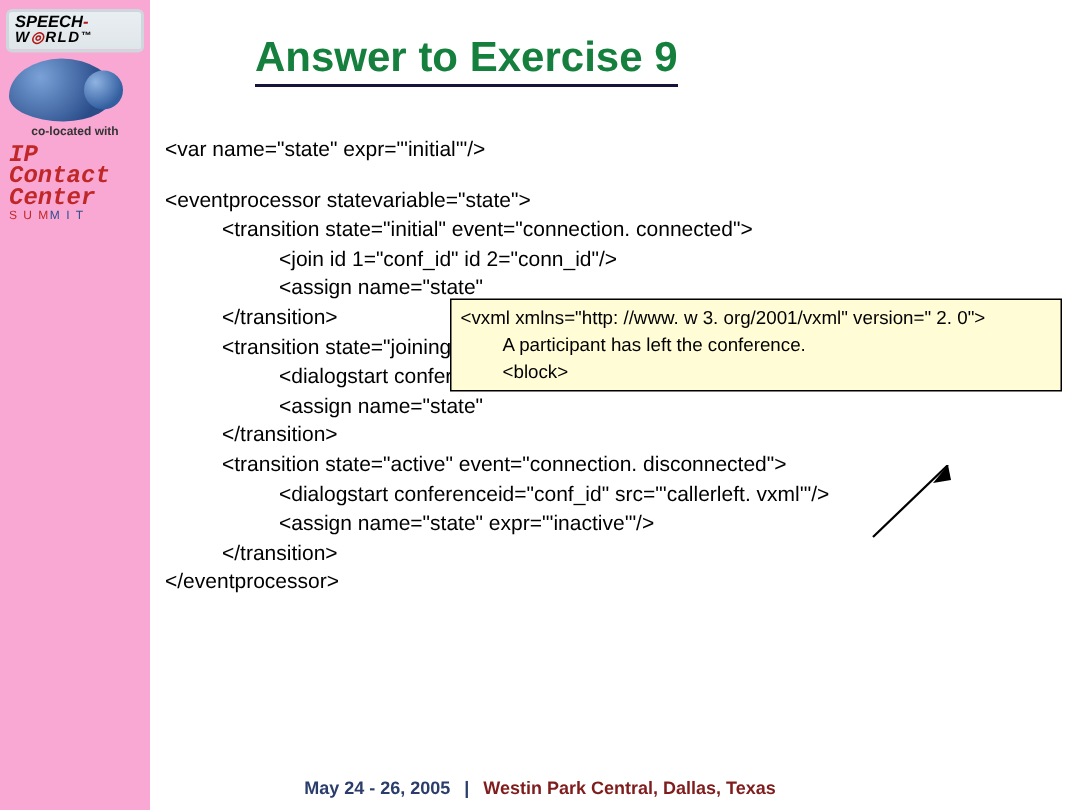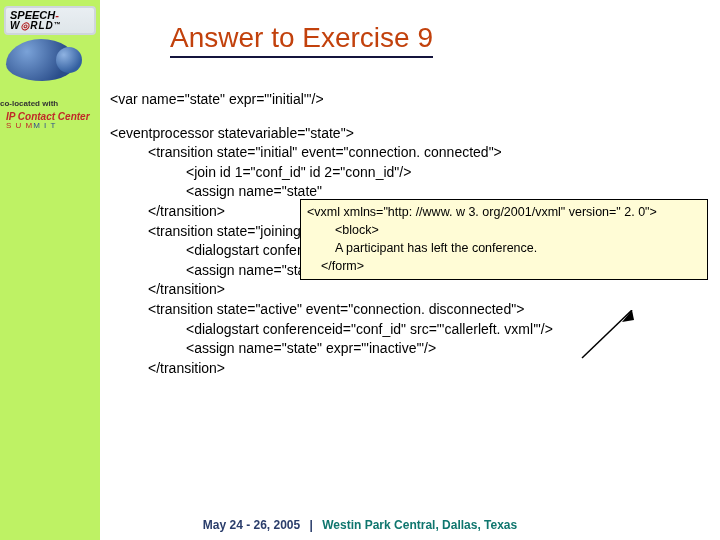--- a/index.html
+++ b/index.html
@@ -8,21 +8,21 @@
     height: 540px;
     font-family: Verdana, Arial, sans-serif;
     background: #fff;
     position: relative;
     overflow: hidden;
   }
   .left-rail {
     position: absolute;
     left: 0; top: 0;
     width: 100px; height: 540px;
-    background: #bef264;
+    background: #f9a8d4;
   }
   .logo-box {
     margin: 6px 4px;
     border: 2px solid #cfd6dc;
     border-radius: 4px;
     padding: 2px 4px;
     background: linear-gradient(#e9eef2,#dfe6ea);
   }
   .logo-text { font-family: Arial,sans-serif; font-weight: bold; font-style: italic; font-size: 11px; line-height: 1; color: #000; }
   .logo-text .dash { color: #b01818; }
@@ -31,33 +31,33 @@
     width: 70px; height: 42px; margin: -2px 0 2px 6px;
     background: radial-gradient(circle at 30% 30%, #7aa2d8, #2a4d8a 70%);
     border-radius: 50% 50% 48% 52% / 60% 55% 45% 40%;
     position: relative;
   }
   .blob::after{
     content:""; position:absolute; right:-6px; top:8px; width:26px; height:26px;
     background: radial-gradient(circle at 30% 30%, #8fb3e2, #335fa0 70%);
     border-radius:50%;
   }
-  .coloc { font-size: 8px; text-align:left; color:#333; margin-top:18px; font-weight:bold;}
+  .coloc { font-size: 8px; text-align:center; color:#333; margin-top:2px; font-weight:bold;}
   .ipcc { margin: 4px 6px; }
-  .ipcc-line1{ font-family: Liberation Sans, sans-serif; font-style: italic; font-weight:bold; font-size:10px; color:#c02828; line-height:0.9;}
+  .ipcc-line1{ font-family: Liberation Mono, monospace; font-style: italic; font-weight:bold; font-size:16px; color:#c02828; line-height:0.9;}
   .ipcc-line2{ font-size:8px; letter-spacing:1px; color:#c02828; font-weight:normal;}
   .ipcc-line2 .alt{ color:#2f4f8f; }
 
   .title {
     position: absolute;
     top: 22px; left: 170px;
     font-family: Verdana, sans-serif;
-    font-weight: normal;
+    font-weight: bold;
     font-size: 28px;
-    color: #c2410c;
+    color: #15803d;
     border-bottom: 2px solid #14143c;
     padding-bottom: 2px;
   }
 
   .body-area {
     position: absolute;
     left: 110px; top: 90px;
     width: 590px;
     font-family: Verdana, Arial, sans-serif;
     font-size: 14px;
@@ -93,21 +93,21 @@
     position: absolute;
     left: 0; bottom: 8px;
     width: 720px;
     text-align: center;
     font-family: Verdana, sans-serif;
     font-size: 12px;
     color: #2a3d6b;
     font-weight: bold;
   }
   .footer .sep { color: #2a3d6b; margin: 0 6px; }
-  .footer .loc { color: #0f766e; }
+  .footer .loc { color: #7f1d1d; }
 </style>
 </head>
 <body>
 
 <div class="left-rail">
   <div class="logo-box">
     <div class="logo-text">
       <span>SPEECH</span><span class="dash">-</span>
     </div>
     <div class="logo-text logo-sub">
@@ -133,27 +133,27 @@
   <div class="ind2">&lt;assign name="state"</div>
   <div class="ind1">&lt;/transition&gt;</div>
   <div class="ind1">&lt;transition state="joining</div>
   <div class="ind2">&lt;dialogstart conferenc</div>
   <div class="ind2">&lt;assign name="state"</div>
   <div class="ind1">&lt;/transition&gt;</div>
   <div class="ind1">&lt;transition state="active" event="connection. disconnected"&gt;</div>
   <div class="ind2">&lt;dialogstart conferenceid="conf_id" src="'callerleft. vxml'"/&gt;</div>
   <div class="ind2">&lt;assign name="state" expr="'inactive'"/&gt;</div>
   <div class="ind1">&lt;/transition&gt;</div>
+  <div>&lt;/eventprocessor&gt;</div>
 </div>
 
 <div class="popup">
   <div>&lt;vxml xmlns="http: //www. w 3. org/2001/vxml" version=" 2. 0"&gt;</div>
+  <div class="pi2">A participant has left the conference.</div>
   <div class="pi2">&lt;block&gt;</div>
-  <div class="pi2">A participant has left the conference.</div>
-  <div class="pi1">&lt;/form&gt;</div>
 </div>
 
 <svg class="arrow" viewBox="0 0 90 50">
   <line x1="60" y1="0" x2="10" y2="48" stroke="#000" stroke-width="1.5"></line>
   <polygon points="60,0 50,12 62,10" fill="#000"></polygon>
 </svg>
 
 <div class="footer">
   <span>May 24 - 26, 2005</span>
   <span class="sep">|</span>

